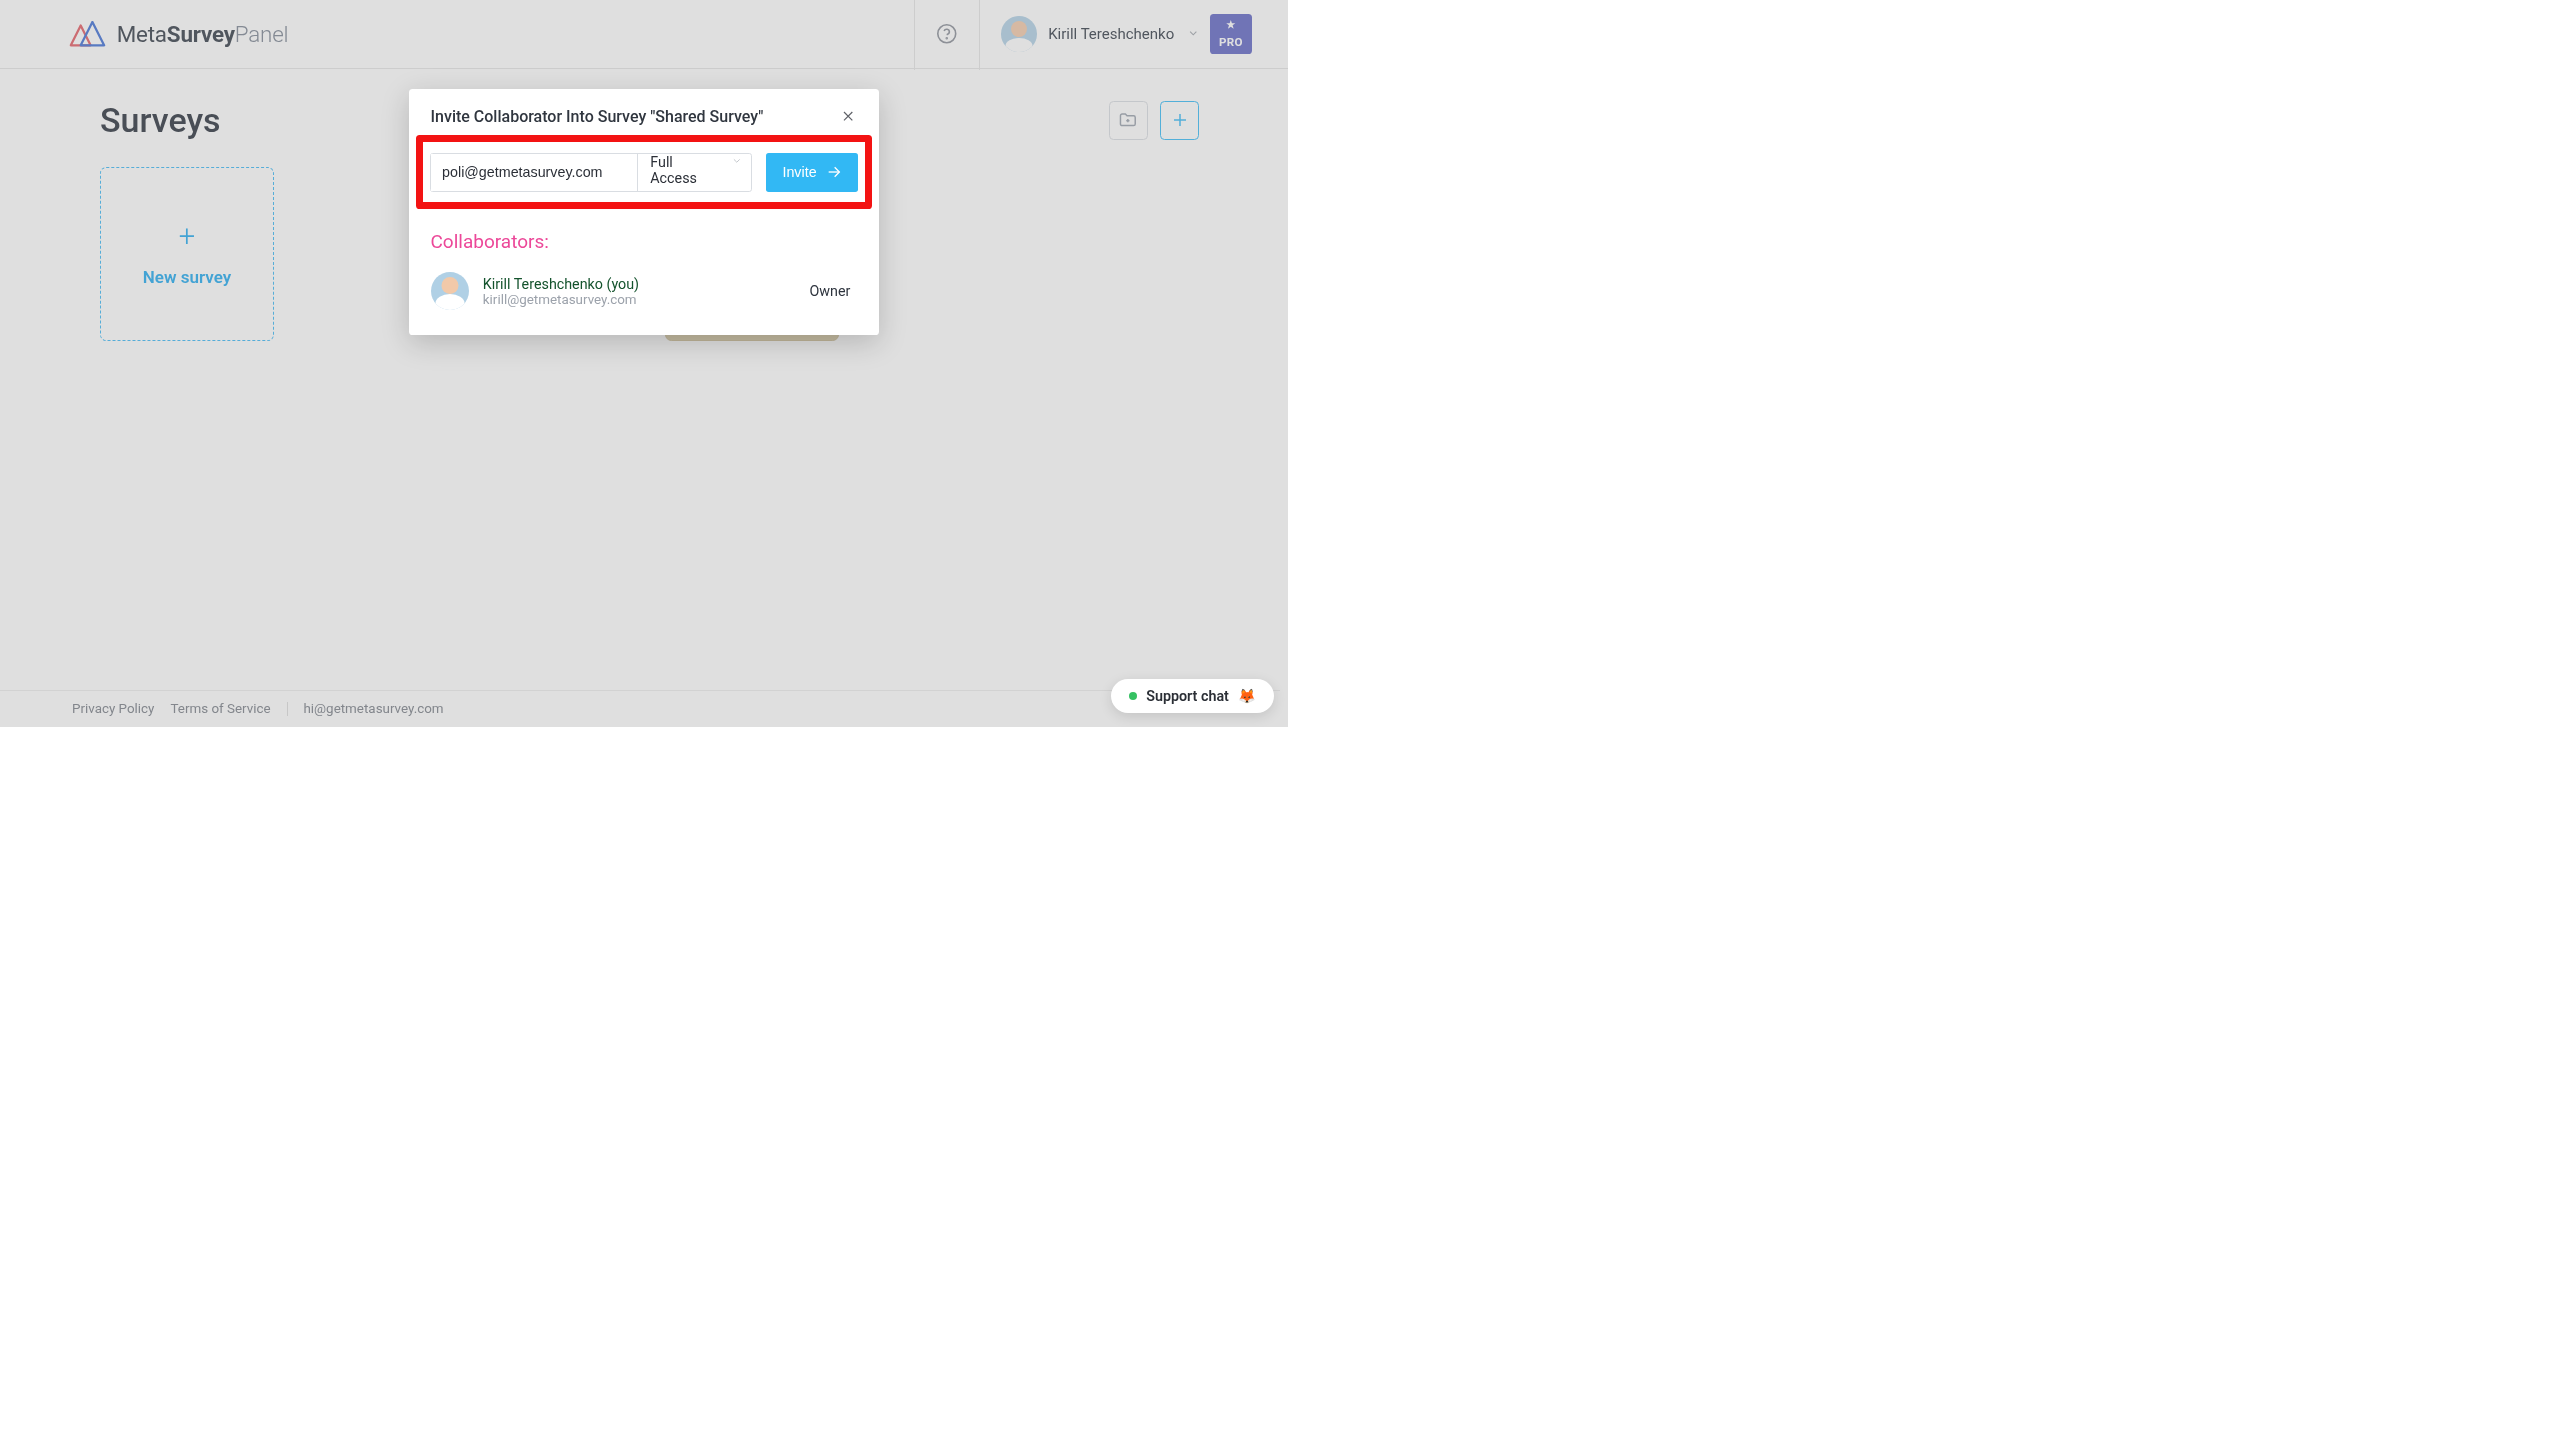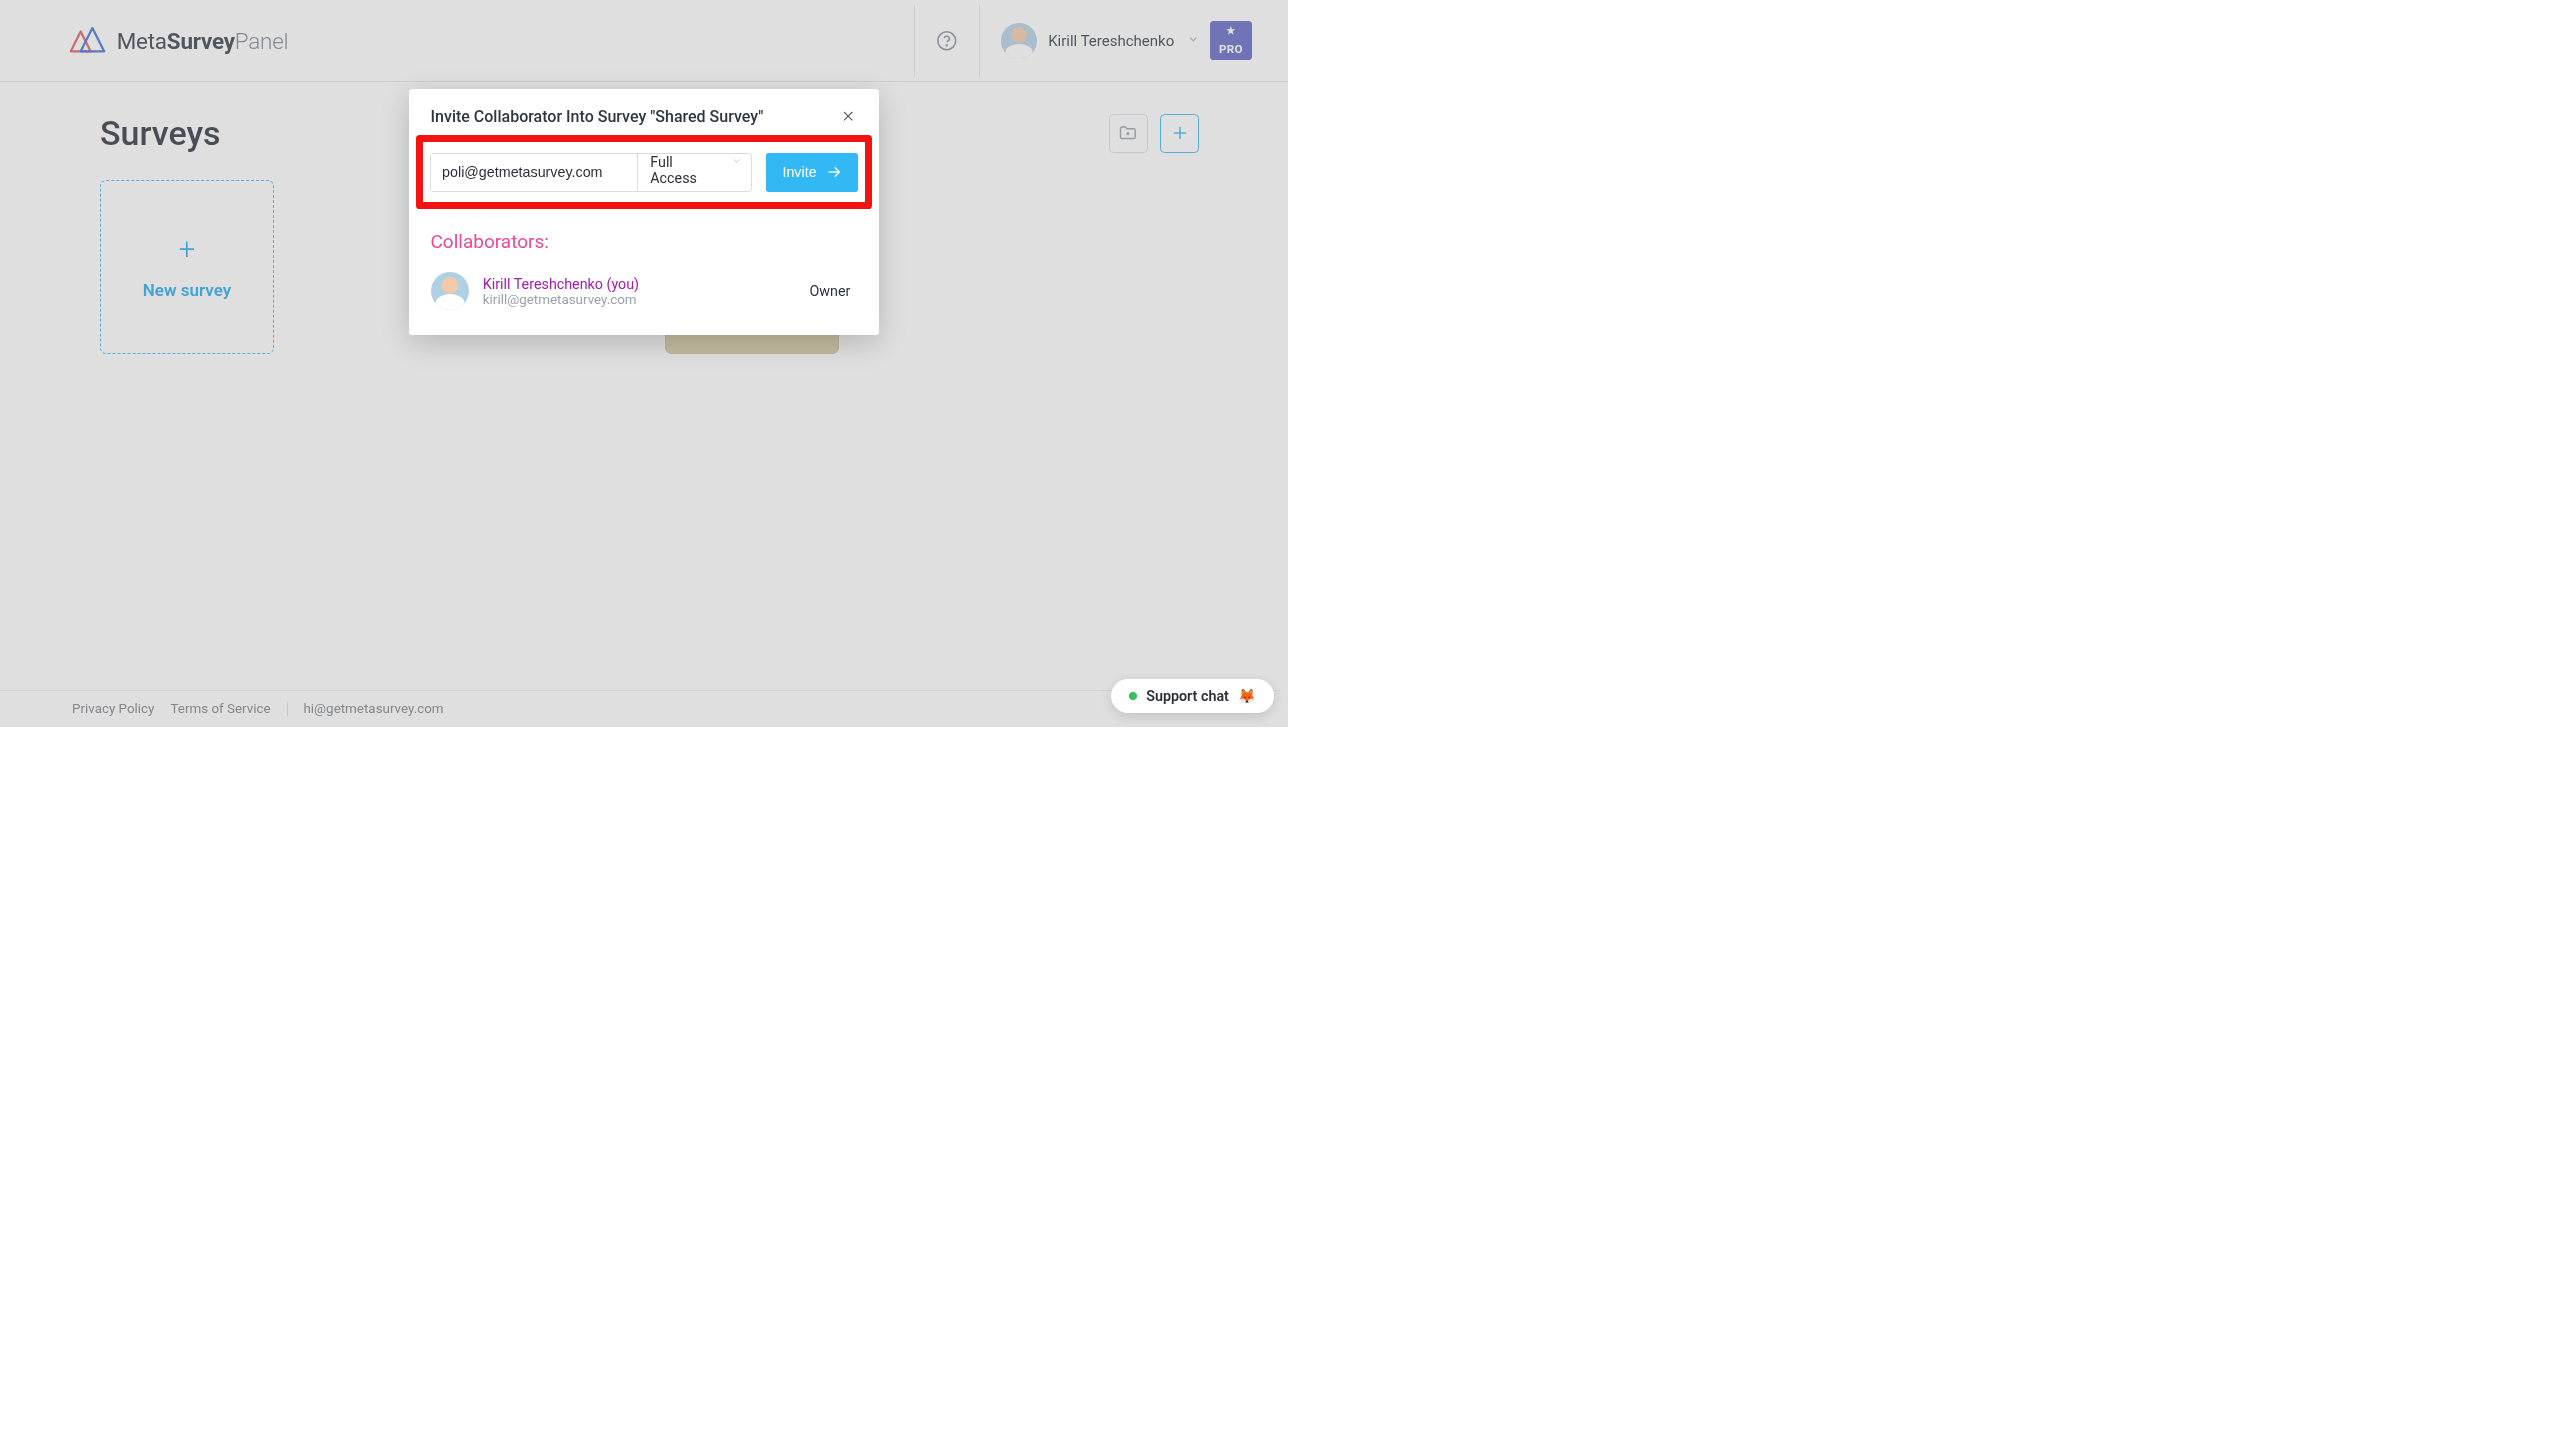--- a/index.html
+++ b/index.html
@@ -16,21 +16,21 @@
       overflow: hidden;
     }
     .overlay {
       position: absolute;
       inset: 0;
       background: rgba(150,150,150,0.3);
       z-index: 50;
     }
     
     .header {
-      height: 82px;
+      height: 69px;
       border-bottom: 0.9px solid #e6e6e6;
       display: flex;
       align-items: center;
       justify-content: space-between;
       padding: 0 36px;
     }
     .header-left {
       display: flex;
       align-items: center;
       gap: 10.7px;
@@ -366,21 +366,21 @@
       background: #b0d0e5; flex-shrink: 0; position: relative; overflow: hidden;
     }
     .collab-avatar::after {
       content: ""; position: absolute; bottom: -1.8px; left: 50%; transform: translateX(-50%);
       width: 29px; height: 18px; background: #fff; border-radius: 50% 50% 0 0;
     }
     .collab-avatar::before {
       content: ""; position: absolute; top: 4.5px; left: 50%; transform: translateX(-50%);
       width: 17px; height: 17px; background: #f2c9a9; border-radius: 50%; z-index: 1;
     }
-    .collab-name { font-size: 14.3px; color: #a21caf; }
+    .collab-name { font-size: 14.3px; color: #14532d; }
     .collab-email { font-size: 13.4px; color: #9ca2ab; }
     .collab-role { margin-left: auto; font-size: 14.3px; color: #2e343e; padding-right: 7.2px; }
   </style>
 </head>
 <body>
 
 <div class="header">
   <div class="header-left">
     <span class="logo-mark">
       <svg width="38" height="27" viewBox="0 0 42 30">

